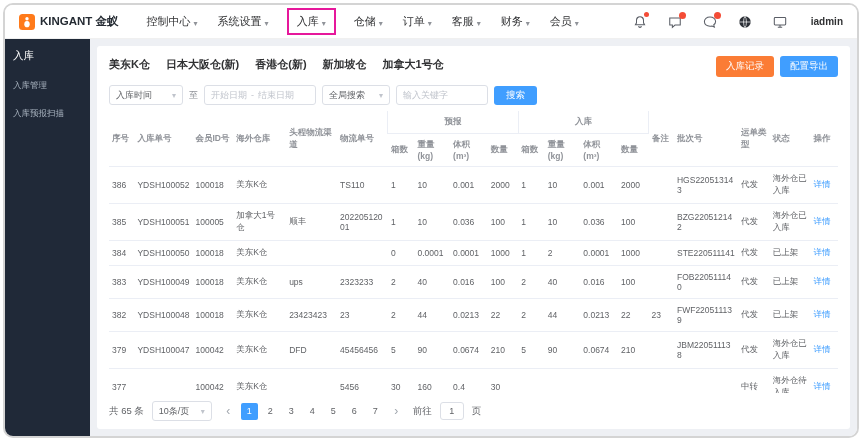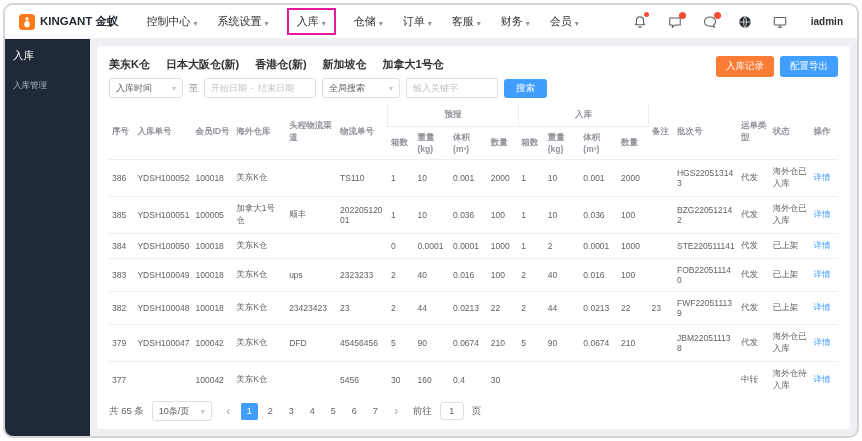--- a/index.html
+++ b/index.html
@@ -47,28 +47,28 @@
   .tab { font-size: 11px; color: #303133; font-weight: 600; padding: 3px 0 6px; cursor: pointer;
     white-space: nowrap; }
   .tab.active { color: var(--primary, #409eff); border-bottom: 2px solid var(--primary, #409eff); }
   .actions { margin-left: auto; display: flex; gap: 6px; }
   .btn { font-size: 9.5px; color: #fff; border: none; border-radius: 3px; padding: 4px 10px;
     cursor: pointer; white-space: nowrap; }
   .btn.orange { background: var(--orange, #fb7c35); }
   .btn.blue { background: var(--primary, #409eff); }
 
   
-  .filter-row { display: flex; align-items: center; gap: 6px; flex-shrink: 0; }
+  .filter-row { display: flex; align-items: center; gap: 6px; margin-top: 7px; flex-shrink: 0; }
   .ctrl { height: 20px; border: 1px solid #dcdfe6; border-radius: 3px; font-size: 9px;
     display: flex; align-items: center; padding: 0 6px; color: #606266; background: #fff; gap: 4px; }
   .ctrl .caret { margin-left: auto; padding-left: 6px; }
   .ctrl .caret::after { color: #c0c4cc; }
   .placeholder { color: #c0c4cc; }
   .to-label { font-size: 9px; color: #909399; }
-  .w-time { width: 74px; } .w-date { width: 112px; } .w-scope { width: 78px; }
+  .w-time { width: 74px; } .w-date { width: 112px; } .w-scope { width: 68px; }
   .kw-input { width: 92px; height: 20px; border: 1px solid #dcdfe6; border-radius: 3px;
     font-size: 9px; padding: 0 6px; color: #606266; }
   .kw-input::placeholder { color: #c0c4cc; }
   .btn.search { padding: 3px 12px; }
 
   
   .table-wrap { flex: 1; overflow: hidden; margin-top: 6px; }
   table { width: 100%; border-collapse: collapse; table-layout: fixed; }
   th { font-size: 8.5px; color: #909399; font-weight: 600; padding: 5px 3px;
     border-bottom: 1px solid #ebeef5; text-align: left; background: #fff; word-wrap: break-word; }
@@ -176,20 +176,21 @@
       <span class="username">iadmin</span>
     </div>
   </div>
 
   <div class="body-row">
 
     <div class="sidebar">
       <div class="sidebar-title">入库</div>
       <div>
           <div class="side-item">入库管理</div>
+          <div class="side-item">入库预报扫描</div>
         </div>
     </div>
 
     <div class="main">
       <div class="card">
 
         <div class="tabs-row">
           <div class="tabs">
               <div class="tab">美东K仓</div>
               <div class="tab">日本大阪仓(新)</div>

